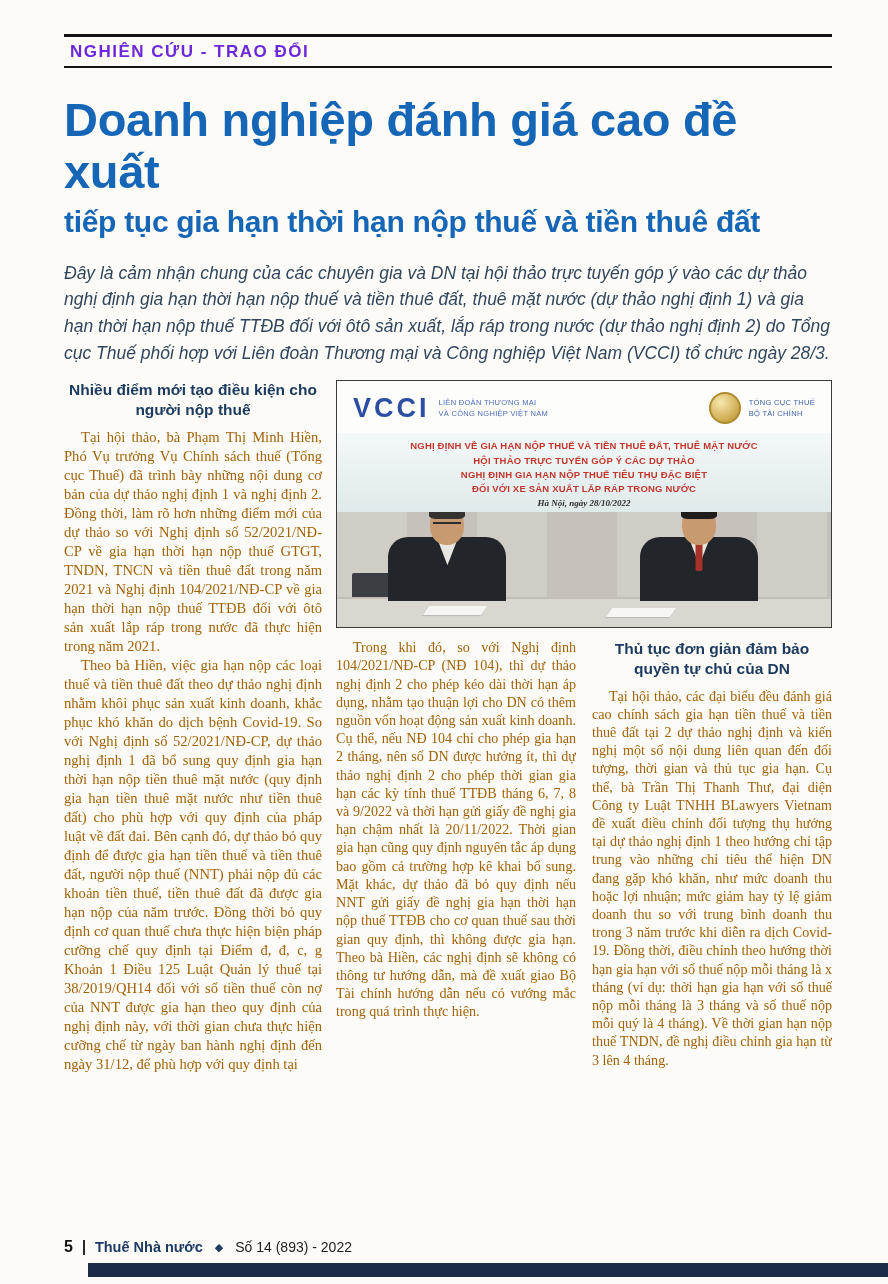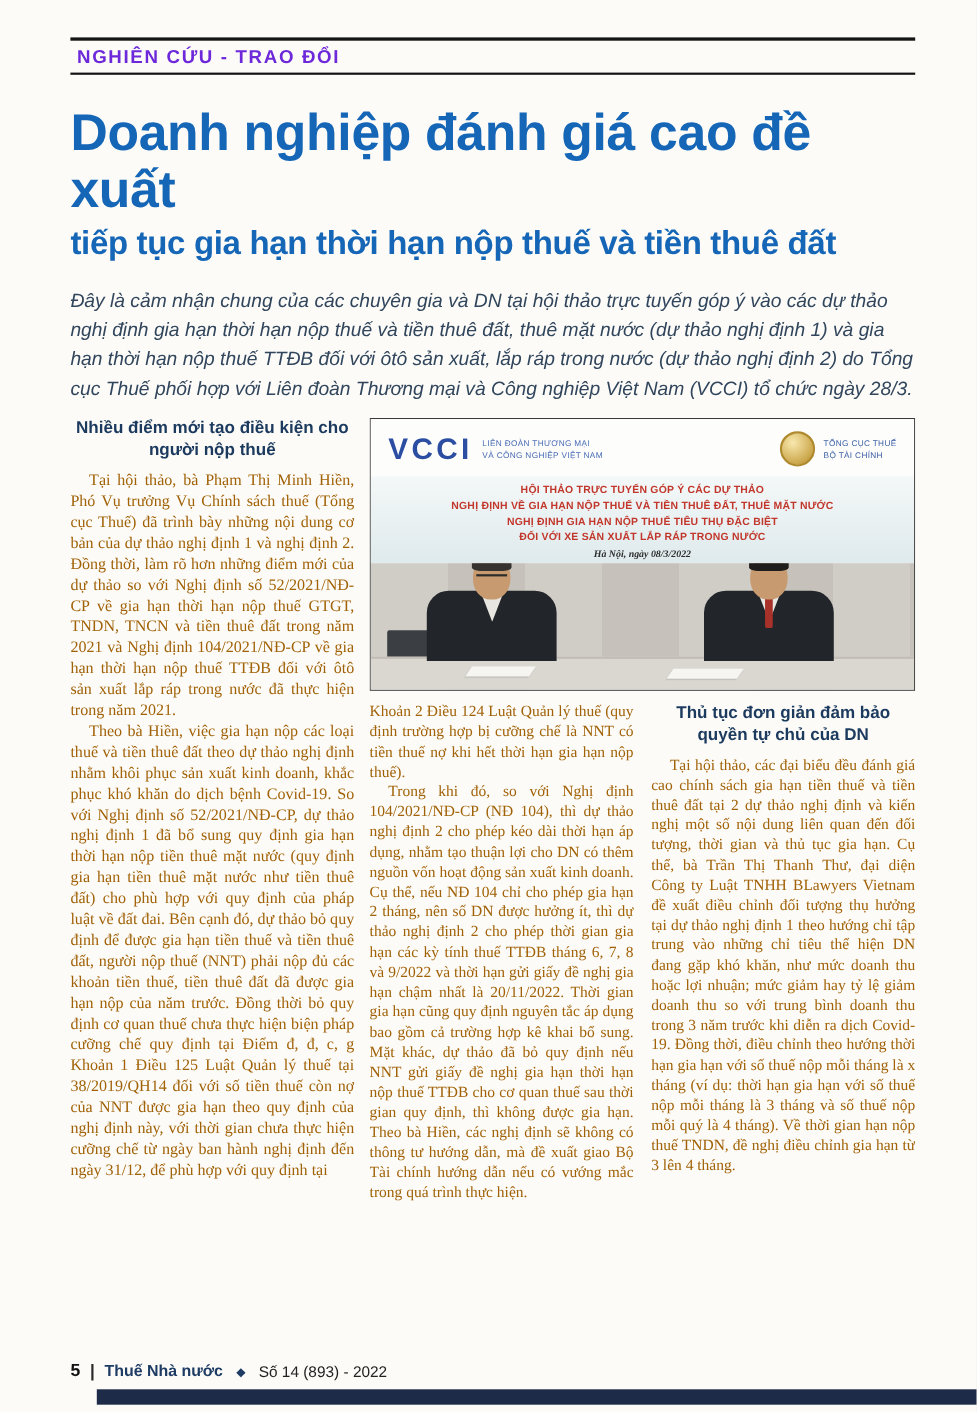--- a/index.html
+++ b/index.html
@@ -158,25 +158,25 @@
             <div class="gdt-block">
               <span class="gdt-emblem"></span>
               <span class="gdt-caption">
                 <span>TỔNG CỤC THUẾ</span><br>
                 <span>BỘ TÀI CHÍNH</span>
               </span>
             </div>
           </div>
 
           <div class="photo-banner">
+            <div class="banner-line">NGHỊ ĐỊNH VỀ GIA HẠN NỘP THUẾ VÀ TIỀN THUÊ ĐẤT, THUÊ MẶT NƯỚC</div>
             <div class="banner-line">HỘI THẢO TRỰC TUYẾN GÓP Ý CÁC DỰ THẢO</div>
-            <div class="banner-line">NGHỊ ĐỊNH VỀ GIA HẠN NỘP THUẾ VÀ TIỀN THUÊ ĐẤT, THUÊ MẶT NƯỚC</div>
             <div class="banner-line">NGHỊ ĐỊNH GIA HẠN NỘP THUẾ TIÊU THỤ ĐẶC BIỆT</div>
             <div class="banner-line">ĐỐI VỚI XE SẢN XUẤT LẮP RÁP TRONG NƯỚC</div>
-            <div class="banner-date">Hà Nội, ngày 08/3/2022</div>
+            <div class="banner-date">Hà Nội, ngày 28/10/2022</div>
           </div>
 
           <div class="photo-scene">
             <div class="person person-left">
               <div class="head">
                 <div class="hair"></div>
                 <div class="glasses"></div>
               </div>
               <div class="torso">
                 <div class="shirt"></div>
@@ -194,21 +194,20 @@
             <div class="laptop"></div>
             <div class="scene-table">
               <div class="paper p1"></div>
               <div class="paper p2"></div>
             </div>
           </div>
         </div>
 
         <div class="two-cols">
           <div class="col-mid">
-            <p class="body" style="text-indent:0;">Khoản 2 Điều 124 Luật Quản lý thuế (quy định trường hợp bị cưỡng chế là NNT có tiền thuế nợ khi hết thời hạn gia hạn nộp thuế).</p>
             <p class="body">Trong khi đó, so với Nghị định 104/2021/NĐ-CP (NĐ 104), thì dự thảo nghị định 2 cho phép kéo dài thời hạn áp dụng, nhằm tạo thuận lợi cho DN có thêm nguồn vốn hoạt động sản xuất kinh doanh. Cụ thể, nếu NĐ 104 chỉ cho phép gia hạn 2 tháng, nên số DN được hưởng ít, thì dự thảo nghị định 2 cho phép thời gian gia hạn các kỳ tính thuế TTĐB tháng 6, 7, 8 và 9/2022 và thời hạn gửi giấy đề nghị gia hạn chậm nhất là 20/11/2022. Thời gian gia hạn cũng quy định nguyên tắc áp dụng bao gồm cả trường hợp kê khai bổ sung. Mặt khác, dự thảo đã bỏ quy định nếu NNT gửi giấy đề nghị gia hạn thời hạn nộp thuế TTĐB cho cơ quan thuế sau thời gian quy định, thì không được gia hạn. Theo bà Hiền, các nghị định sẽ không có thông tư hướng dẫn, mà đề xuất giao Bộ Tài chính hướng dẫn nếu có vướng mắc trong quá trình thực hiện.</p>
           </div>
           <div class="col-right">
             <div class="col-heading">Thủ tục đơn giản đảm bảo quyền tự chủ của DN</div>
             <p class="body">Tại hội thảo, các đại biểu đều đánh giá cao chính sách gia hạn tiền thuế và tiền thuê đất tại 2 dự thảo nghị định và kiến nghị một số nội dung liên quan đến đối tượng, thời gian và thủ tục gia hạn. Cụ thể, bà Trần Thị Thanh Thư, đại diện Công ty Luật TNHH BLawyers Vietnam đề xuất điều chỉnh đối tượng thụ hưởng tại dự thảo nghị định 1 theo hướng chỉ tập trung vào những chỉ tiêu thể hiện DN đang gặp khó khăn, như mức doanh thu hoặc lợi nhuận; mức giảm hay tỷ lệ giảm doanh thu so với trung bình doanh thu trong 3 năm trước khi diễn ra dịch Covid-19. Đồng thời, điều chỉnh theo hướng thời hạn gia hạn với số thuế nộp mỗi tháng là x tháng (ví dụ: thời hạn gia hạn với số thuế nộp mỗi tháng là 3 tháng và số thuế nộp mỗi quý là 4 tháng). Về thời gian hạn nộp thuế TNDN, đề nghị điều chỉnh gia hạn từ 3 lên 4 tháng.</p>
           </div>
         </div>
 
       </div>
     </div>

